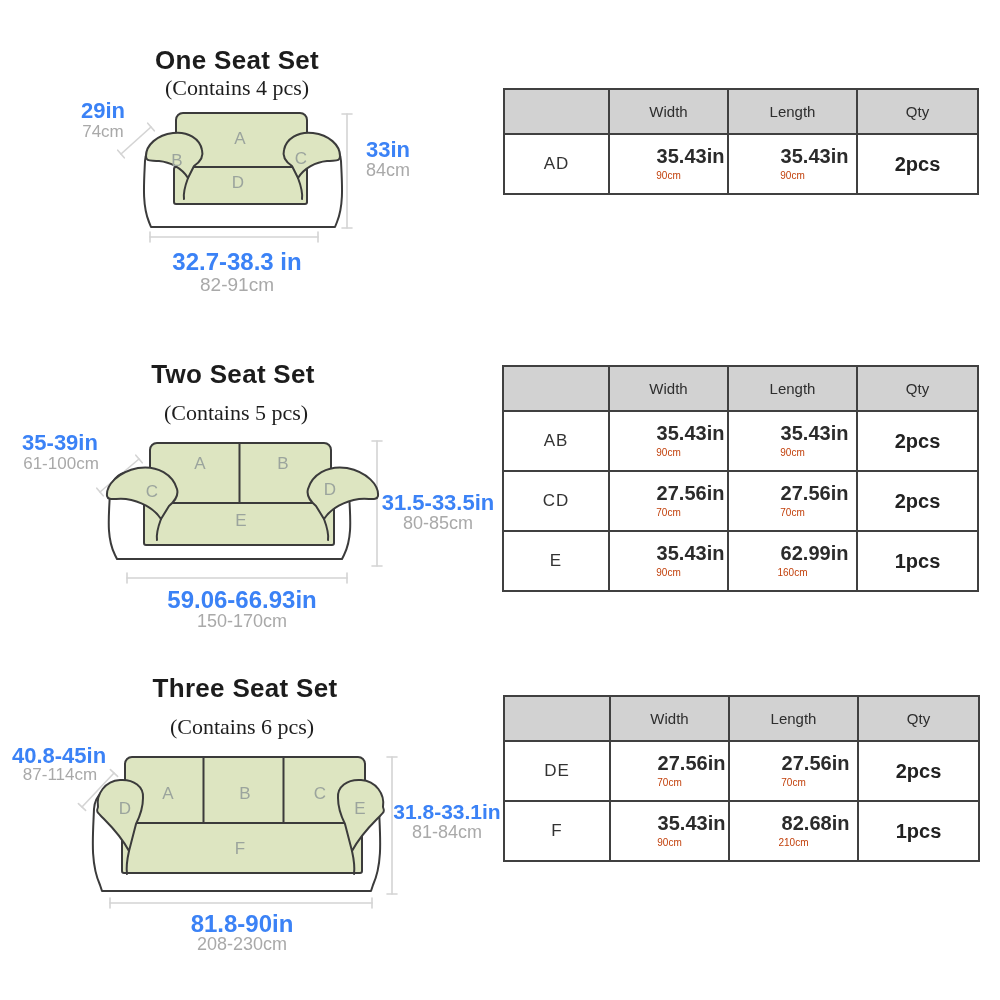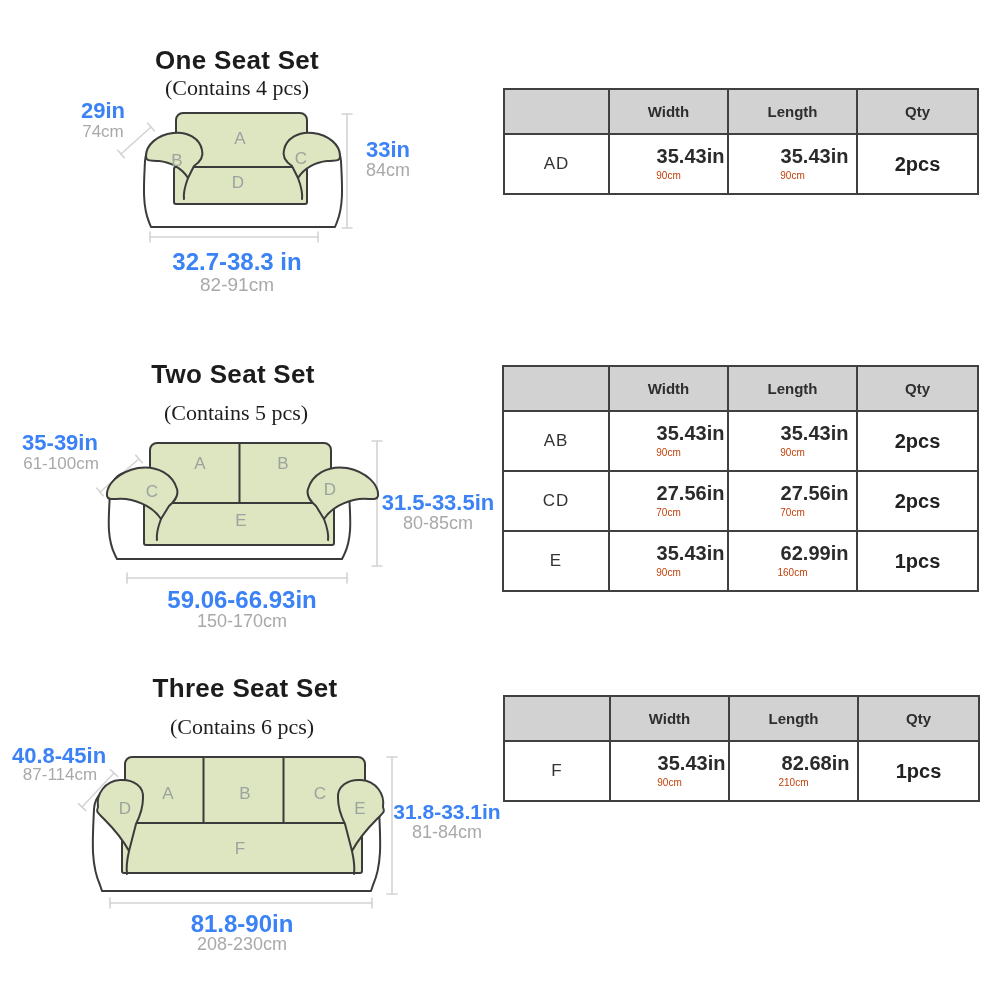--- a/index.html
+++ b/index.html
@@ -8,21 +8,21 @@
   .abs{position:absolute;}
   .cx{transform:translateX(-50%);text-align:left;white-space:nowrap;}
   .sec-title{font-size:26px;font-weight:700;color:#1c1c1c;letter-spacing:.3px;line-height:26px;}
   .sec-sub{font-family:"Liberation Serif",serif;font-size:22px;color:#1e1e1e;line-height:24px;}
   .dim-in{font-weight:700;color:#3b82f6;line-height:1.05;}
   .dim-cm{color:#a9a9a9;line-height:1.1;}
   .fs24{font-size:24px;} .fs22{font-size:22px;} .fs21{font-size:21px;}
   .fs19{font-size:19px;} .fs18{font-size:18px;} .fs17{font-size:17px;}
   .size-table{position:absolute;border-collapse:collapse;table-layout:fixed;background:#fff;}
   .size-table th,.size-table td{border:2px solid #404040;text-align:center;vertical-align:middle;padding:0;}
-  .size-table thead th{background:#d2d2d2;font-size:15px;font-weight:700;color:#2e2e2e;height:43px;}
+  .size-table thead th{background:#d2d2d2;font-size:15px;font-weight:400;color:#2e2e2e;height:43px;}
   .size-table tbody tr{height:60px;}
   td.part{font-size:17px;color:#333333;letter-spacing:1px;font-weight:400;}
   .cell-in{font-size:20px;font-weight:700;color:#2b2b2b;line-height:23px;padding-left:44px;}
   .cell-cm{font-size:10px;color:#c2410c;line-height:16px;}
   td.qty{font-size:20px;font-weight:700;color:#222222;}
   svg{display:block;}
   .sofa-line{fill:none;stroke:#3b3b3b;stroke-width:2;stroke-linecap:round;stroke-linejoin:round;}
   .cushion{fill:#dde5c1;stroke:#3b3b3b;stroke-width:2;stroke-linejoin:round;}
   .bodywhite{fill:#ffffff;stroke:#3b3b3b;stroke-width:2;stroke-linejoin:round;}
   .letter{font-family:"Liberation Sans",sans-serif;font-size:17px;fill:#9ba49d;}
@@ -248,20 +248,32 @@
       <thead>
         <tr>
           <th></th>
           <th>Width</th>
           <th>Length</th>
           <th>Qty</th>
         </tr>
       </thead>
       <tbody>
         <tr>
+          <td class="part">DE</td>
+          <td>
+              <div class="cell-in">27.56in</div>
+              <div class="cell-cm">70cm</div>
+            </td>
+          <td>
+              <div class="cell-in">27.56in</div>
+              <div class="cell-cm">70cm</div>
+            </td>
+          <td class="qty">2pcs</td>
+        </tr>
+        <tr>
           <td class="part">F</td>
           <td>
               <div class="cell-in">35.43in</div>
               <div class="cell-cm">90cm</div>
             </td>
           <td>
               <div class="cell-in">82.68in</div>
               <div class="cell-cm">210cm</div>
             </td>
           <td class="qty">1pcs</td>

